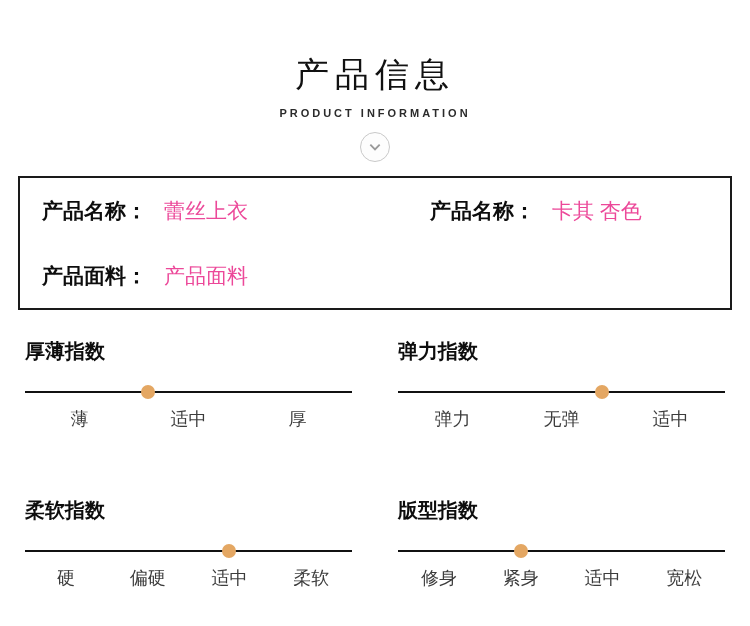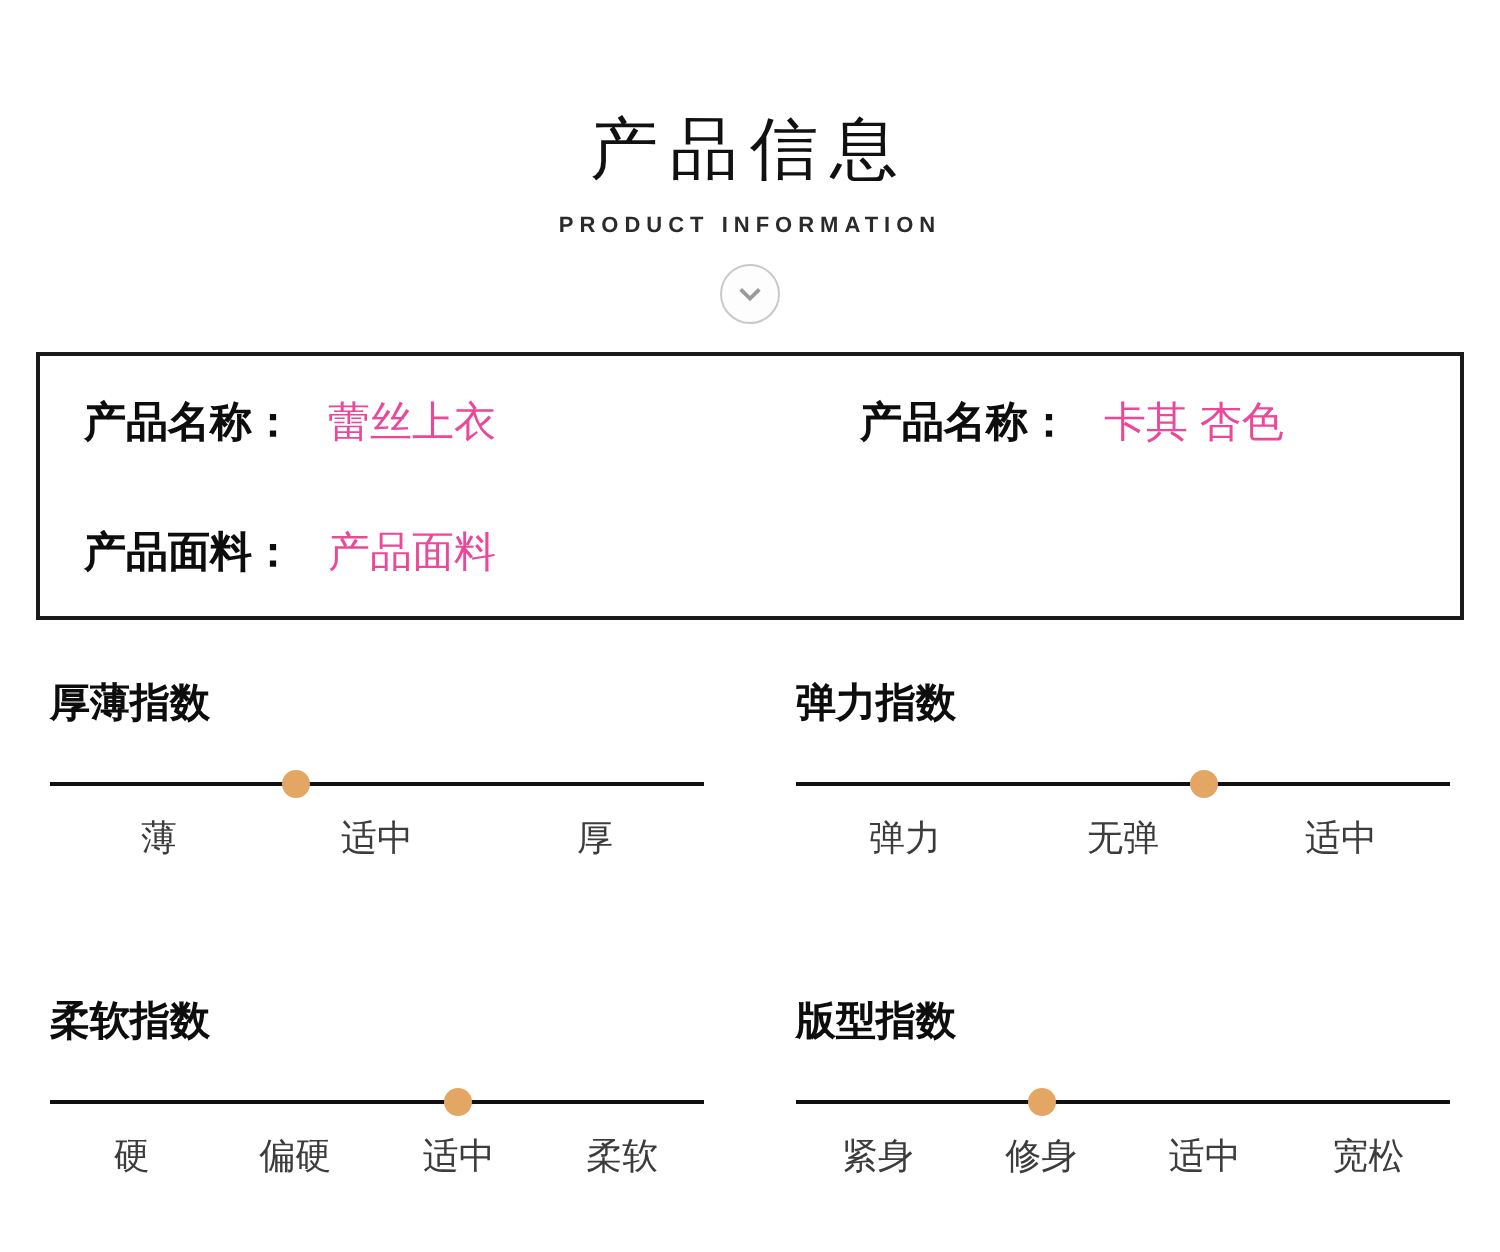--- a/index.html
+++ b/index.html
@@ -126,21 +126,21 @@
         <span>柔软</span>
       </div>
     </section>
 
     <section class="index-block">
       <h3 class="index-title">版型指数</h3>
       <div class="track" style="background: rgb(17, 17, 17);">
         <span class="dot" style="left: calc(37.5% - 7px); background: rgb(228, 167, 99);"></span>
       </div>
       <div class="scale-labels">
+        <span>修身</span>
         <span>紧身</span>
-        <span>修身</span>
         <span>适中</span>
         <span>宽松</span>
       </div>
     </section>
 
   </div>
 </div>
 
 </body></html>

